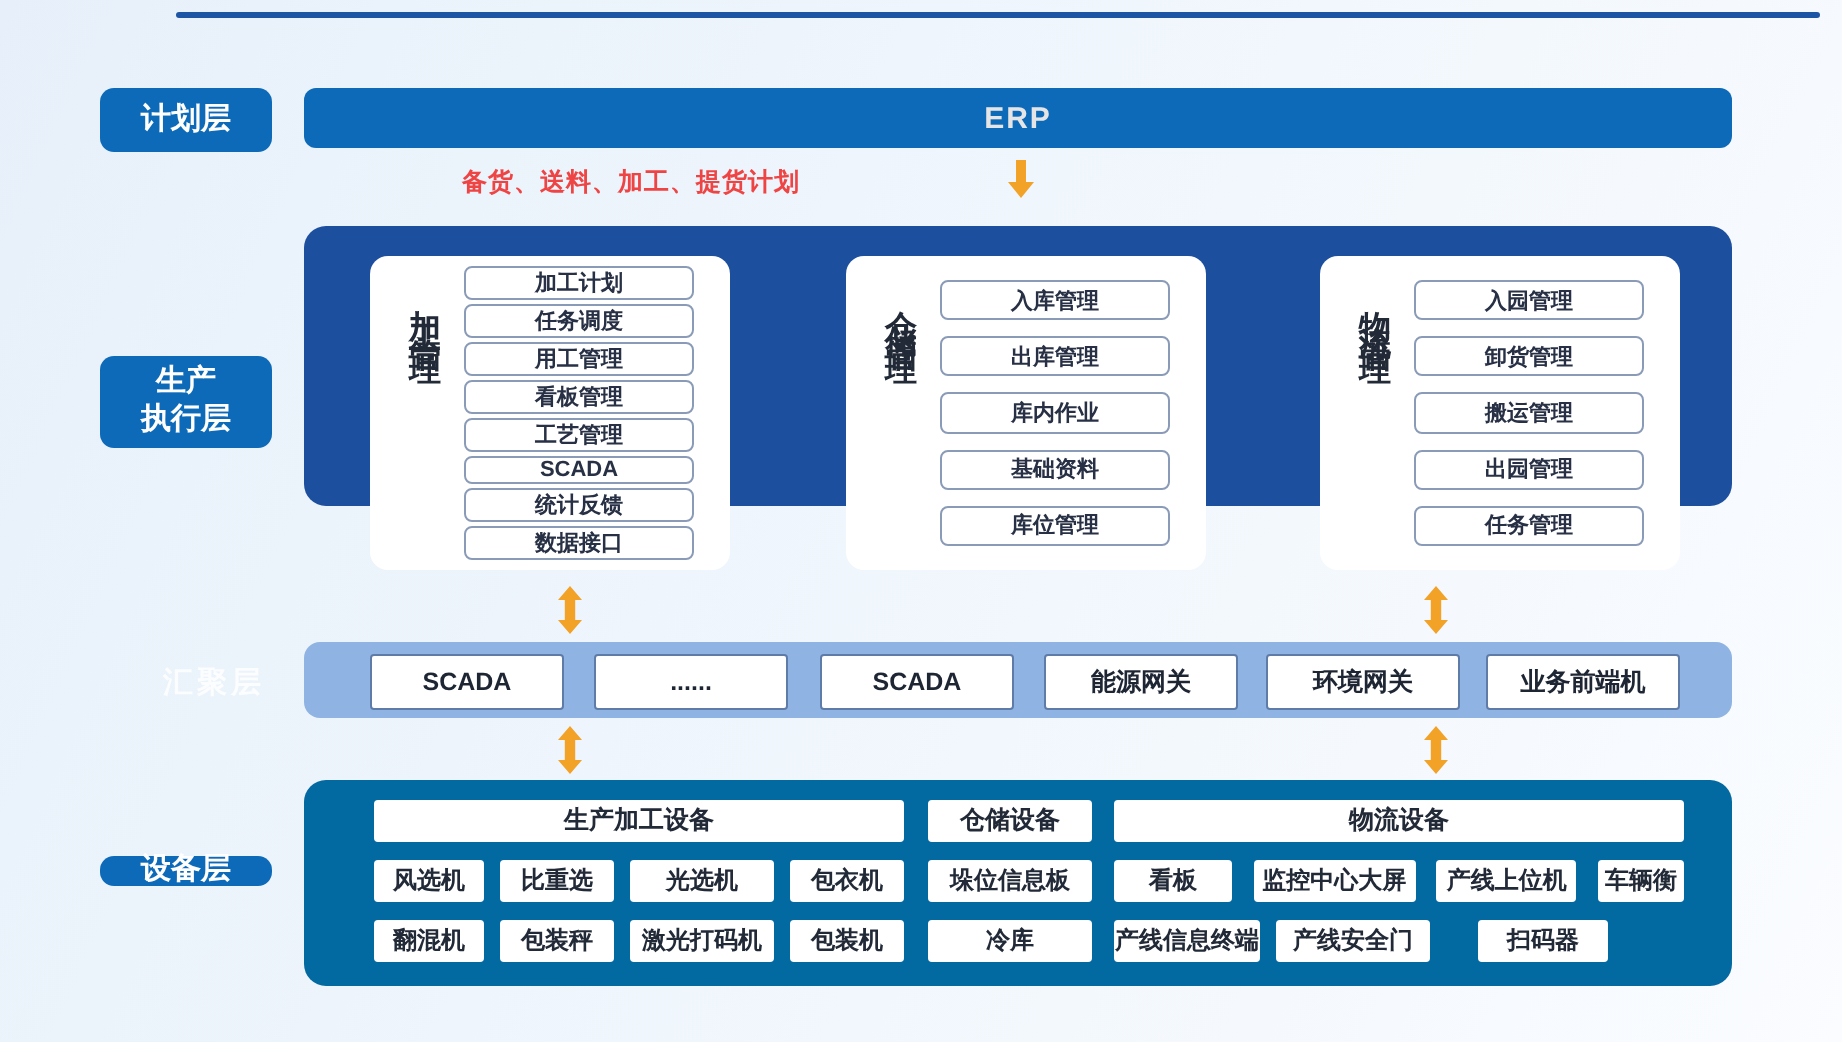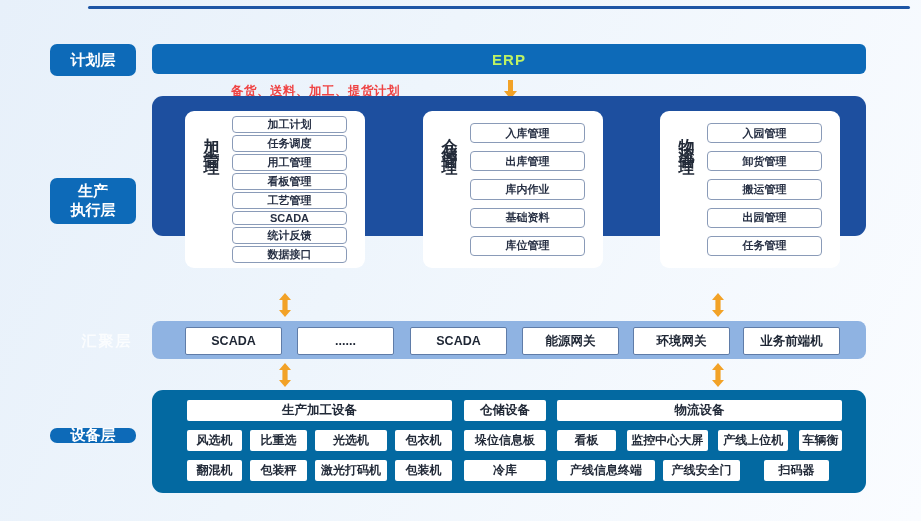--- a/index.html
+++ b/index.html
@@ -21,35 +21,35 @@
   .ll-exec{top:178px;height:46px;}
   .ll-dev{top:428px;height:15px;}
   .ll-agg{
     position:absolute;left:64px;top:332px;width:86px;text-align:center;
     color:rgba(255,255,255,0.78);font-weight:bold;font-size:15px;letter-spacing:2px;
   }
 
   
   .erp-bar{
     position:absolute;left:152px;top:44px;width:714px;height:30px;background:#0d6ab8;
-    border-radius:6px;color:#bef264;font-weight:bold;font-size:15px;
+    border-radius:6px;color:#e5e5e5;font-weight:bold;font-size:15px;
     display:flex;align-items:center;justify-content:center;letter-spacing:1px;
   }
   .plan-caption{
     position:absolute;left:231px;top:83px;font-size:12.5px;font-weight:bold;
     color:#ef4444;letter-spacing:0.5px;
   }
 
   
   .o-arrow{position:absolute;}
   .o-arrow svg{display:block;}
 
   
   .exec-box{
-    position:absolute;left:152px;top:96px;width:714px;height:140px;
+    position:absolute;left:152px;top:113px;width:714px;height:140px;
     background:#1d4f9f;border-radius:11px;
   }
   .card{
     position:absolute;top:15px;height:157px;width:180px;background:#fff;border-radius:9px;
     display:flex;box-sizing:border-box;padding:8px 18px 8px 13px;
   }
   .card:nth-child(1){left:33px;}
   .card:nth-child(2){left:271px;}
   .card:nth-child(3){left:508px;}
   .vtitle{
@@ -104,21 +104,21 @@
   .g0 .dev-cell:nth-child(1){width:55px;}
   .g0 .dev-cell:nth-child(2){width:57px;}
   .g0 .dev-cell:nth-child(3){width:72px;}
   .g0 .dev-cell:nth-child(4){width:57px;}
   .g1 .dev-cell{width:100%;}
   .g2 .r0{justify-content:space-between;}
   .g2 .r0 .dev-cell:nth-child(1){width:59px;}
   .g2 .r0 .dev-cell:nth-child(2){width:81px;}
   .g2 .r0 .dev-cell:nth-child(3){width:70px;}
   .g2 .r0 .dev-cell:nth-child(4){width:43px;}
-  .g2 .r1 .dev-cell:nth-child(1){width:98px;margin-right:8px;}
+  .g2 .r1 .dev-cell:nth-child(1){width:73px;margin-right:8px;}
   .g2 .r1 .dev-cell:nth-child(2){width:77px;margin-right:24px;}
   .g2 .r1 .dev-cell:nth-child(3){width:65px;}
 </style>
 </head>
 <body>
 
 <div class="top-line"></div>
 
 <div class="layer-label ll-plan">
   <span>计划层</span>

